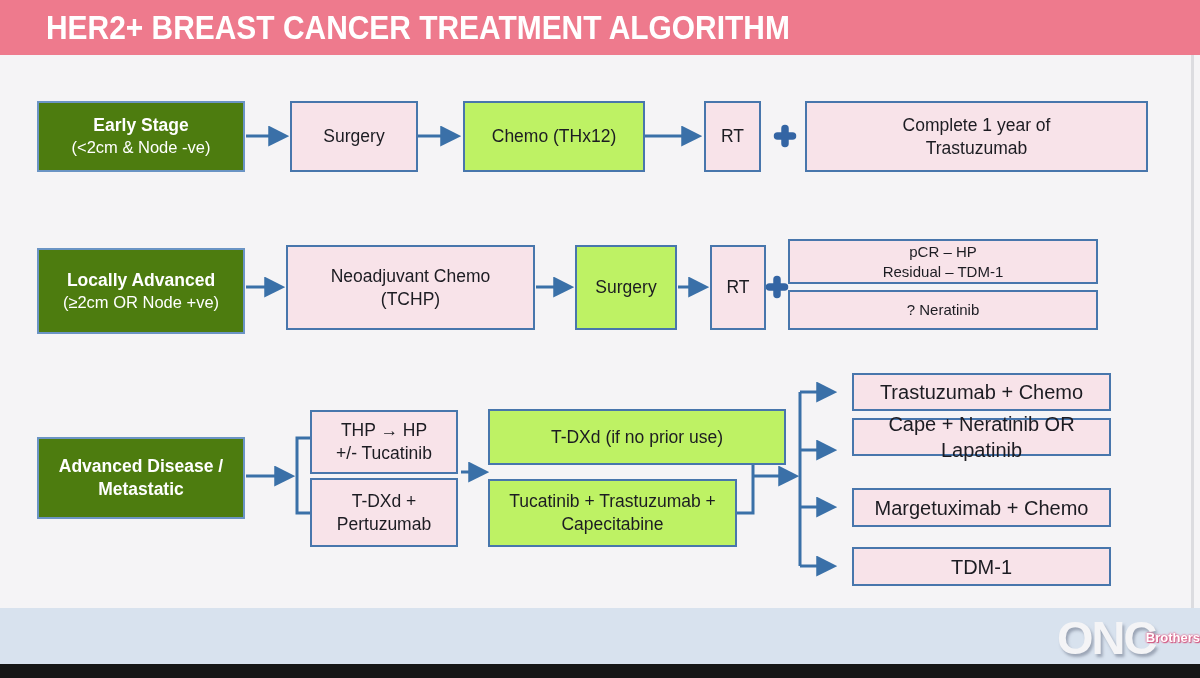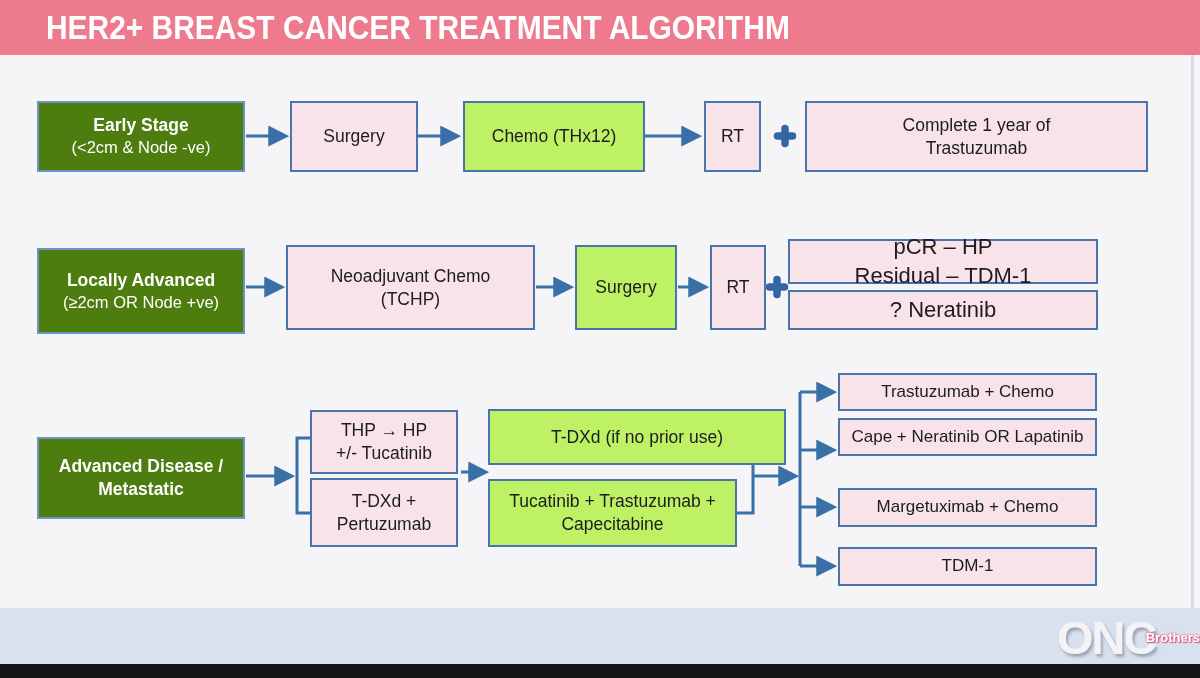--- a/index.html
+++ b/index.html
@@ -18,22 +18,22 @@
   
   .box{position:absolute;box-sizing:border-box;z-index:2;
     display:flex;flex-direction:column;align-items:center;justify-content:center;
     text-align:center;border:2px solid #4876ac;background:#f8e3e9;
     color:#1c1c22;font-size:17.5px;line-height:1.3;}
   .box.lightblue{background:#bef264;}
   .box.stage{background:#4d7c0f;border-color:#6b94c4;color:#ffffff;}
   .stage .l1{font-weight:bold;font-size:17.5px;}
   .stage .l2{font-size:16.5px;}
   .stage.allbold .l2{font-weight:bold;font-size:17.5px;}
-  .box.small{font-size:17px;}
-  .box.mid{font-size:22px;line-height:1.28;}
+  .box.small{font-size:20px;margin-left:14px;}
+  .box.mid{font-size:15px;line-height:1.28;}
 
   
   .connectors{position:absolute;left:0;top:0;z-index:1;pointer-events:none;}
 
   .right-edge{position:absolute;left:1191px;top:55px;width:3px;height:553px;background:#dcdce0;z-index:0;}
 
   
   .footer-band{position:absolute;left:0;top:608px;width:1200px;height:63px;background:#d8e2ee;z-index:3;padding-left:40px;}
   .bottom-bar{position:absolute;left:0;top:664px;width:1200px;height:14px;background:#161616;z-index:3;}
   .logo{position:absolute;right:8px;top:0;height:56px;width:175px;}

